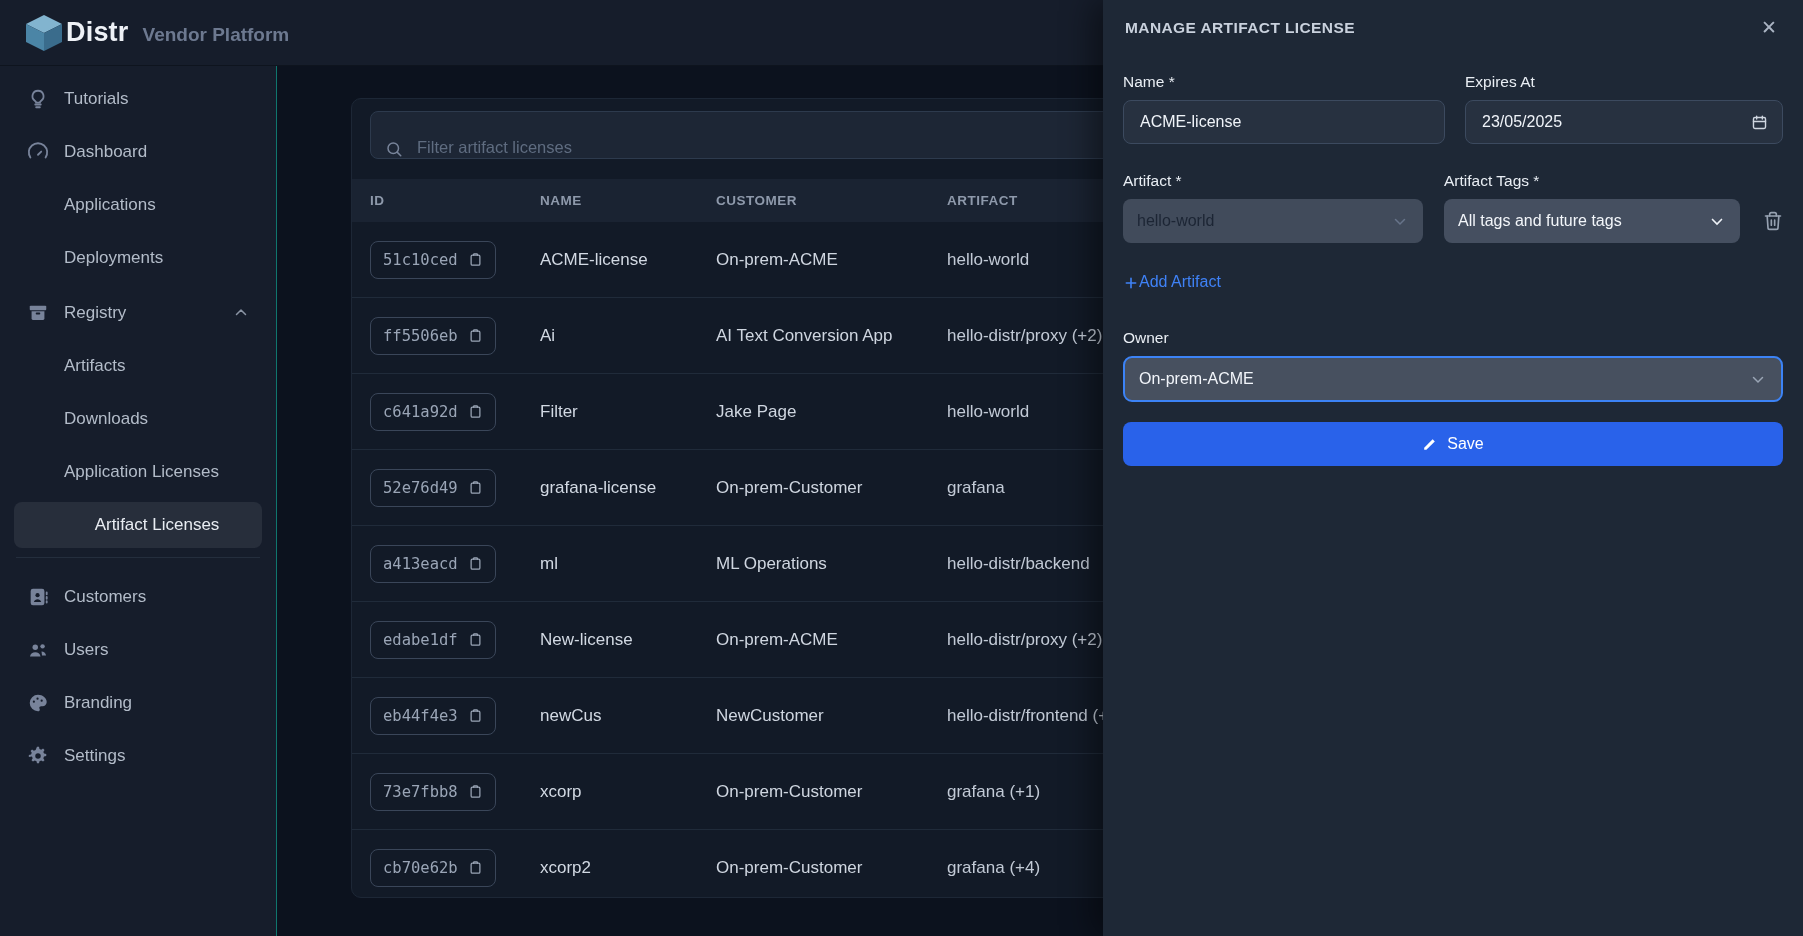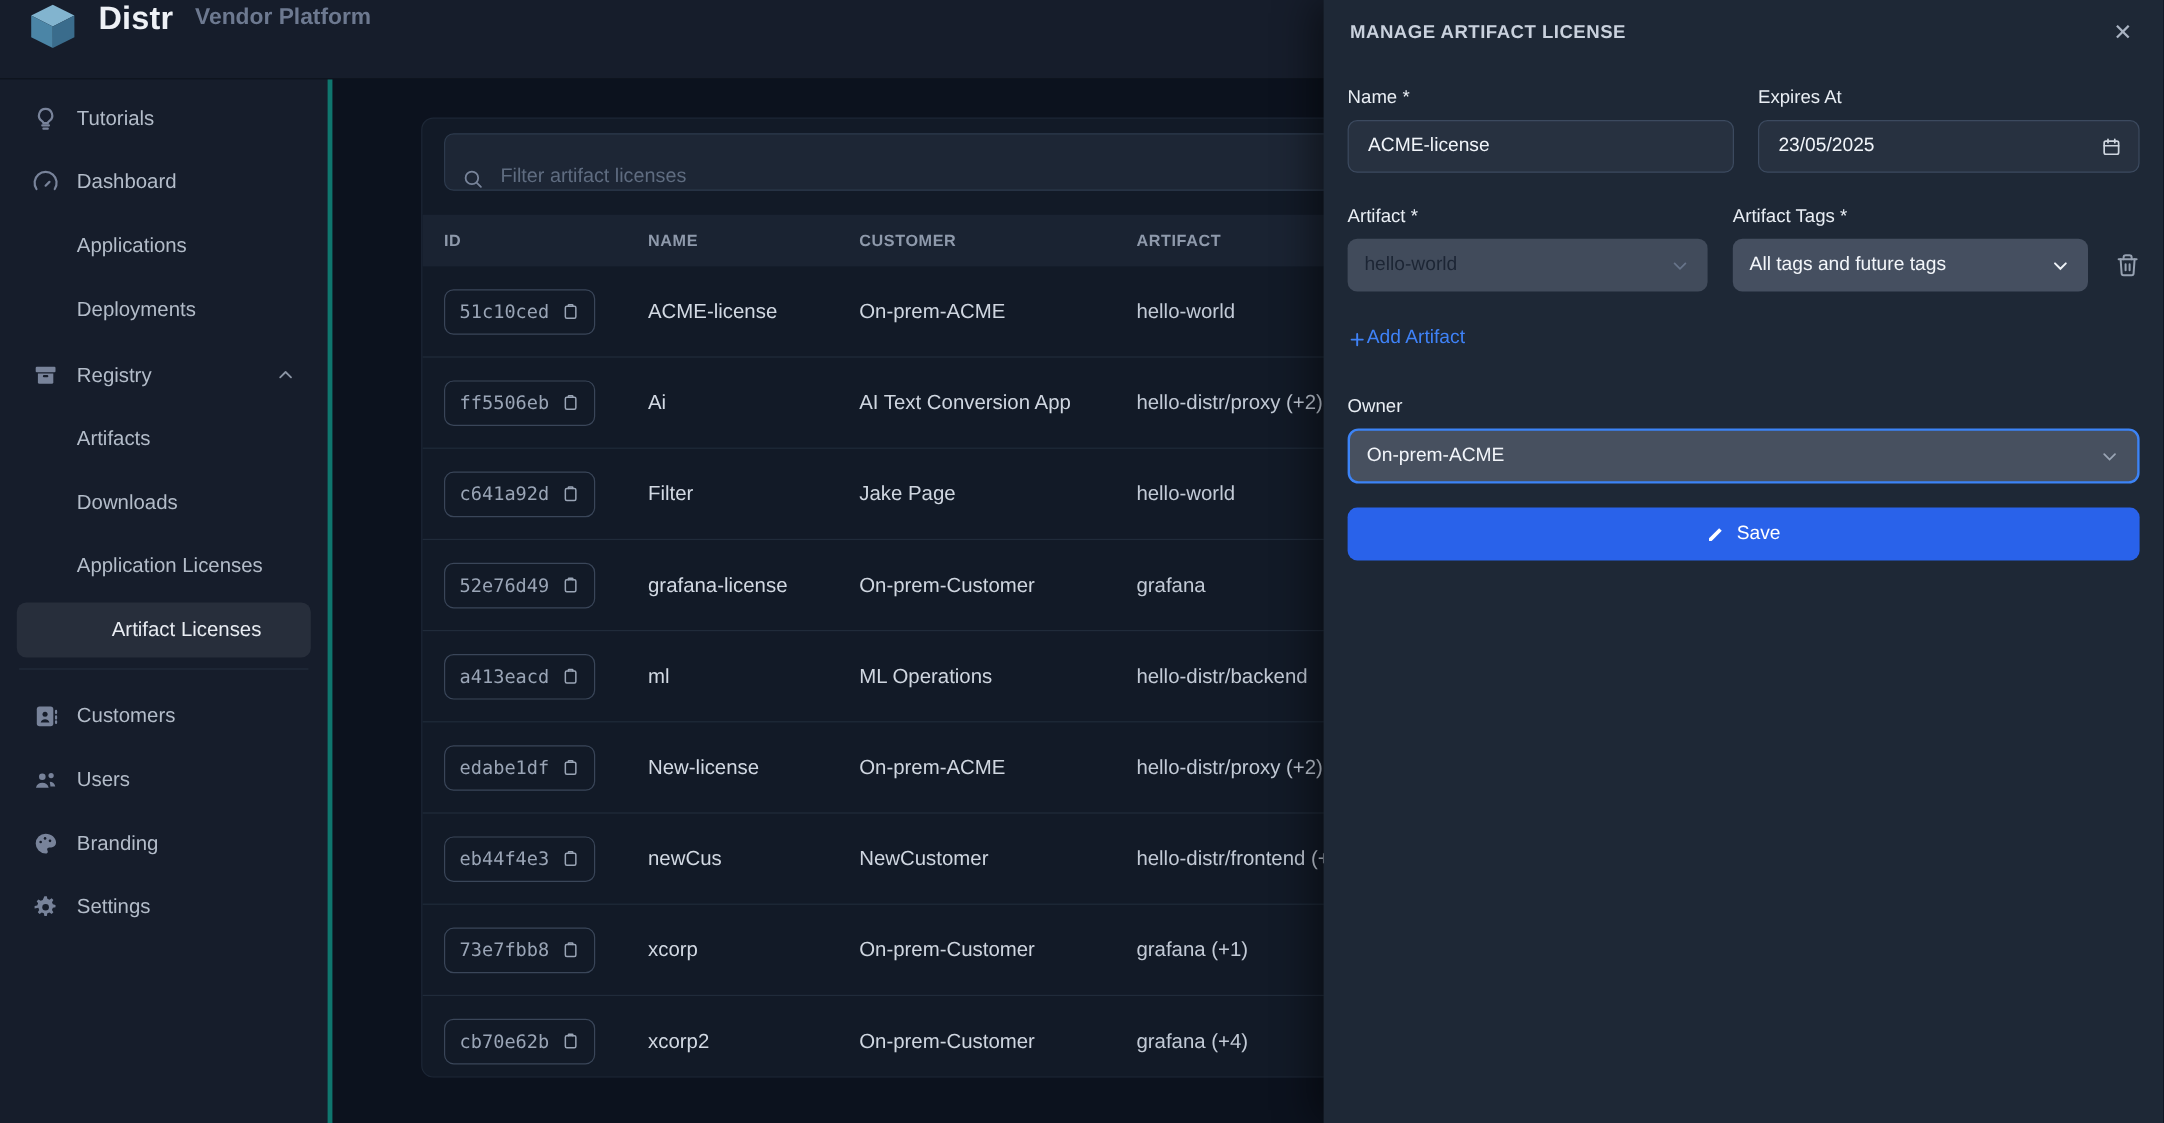--- a/index.html
+++ b/index.html
@@ -1,28 +1,28 @@
 <!DOCTYPE html>
 <html><head>
 <meta charset="utf-8">
 <style>
   html,body{margin:0;padding:0;background:#0c121e;}
   #app{position:relative;width:1803px;height:936px;overflow:hidden;
        font-family:"Liberation Sans",sans-serif;-webkit-font-smoothing:antialiased;}
 
   
   .topbar{position:absolute;top:0;left:0;right:0;height:66px;background:#161d2b;
-          border-bottom:1px solid #0e141e;display:flex;
-          padding:0 22px;gap:16px;box-sizing:border-box;z-index:2;}
+          border-bottom:1px solid #0e141e;display:flex;align-items:center;
+          padding:0 22px;gap:0;box-sizing:border-box;z-index:2;}
   .brand{color:#eef1f6;font-size:27px;font-weight:800;letter-spacing:.2px;}
-  .brand-suffix{color:#6d7990;font-size:19px;font-weight:700;margin-left:2px;margin-top:4px;}
+  .brand-suffix{color:#6d7990;font-size:19px;font-weight:700;margin-left:14px;margin-top:4px;}
 
   
   .sidebar{position:absolute;top:66px;left:0;width:277px;bottom:0;background:#161d2b;
-           border-right:4px solid #0f766e;box-sizing:border-box;padding:10px 14px;z-index:1;}
+           border-right:1px solid #0f766e;box-sizing:border-box;padding:10px 14px;z-index:1;}
   .side-item{height:46px;border-radius:8px;display:flex;align-items:center;gap:14px;
              padding:0 12px;color:#b3bcc9;font-size:17px;margin-bottom:7px;cursor:pointer;}
   .side-item .icon{width:24px;height:24px;display:flex;align-items:center;justify-content:center;flex:0 0 24px;}
   .side-item.sub{padding-left:50px;}
   .side-item.active{background:#272e3b;color:#e8ecf2;justify-content:center;}
   .side-item.ggap{margin-top:9px;}
   .side-item .chev{margin-left:auto;display:flex;color:#8a94a4;}
   .side-sep{height:1px;background:#242e3d;margin:9px 2px 16px;}
 
   

